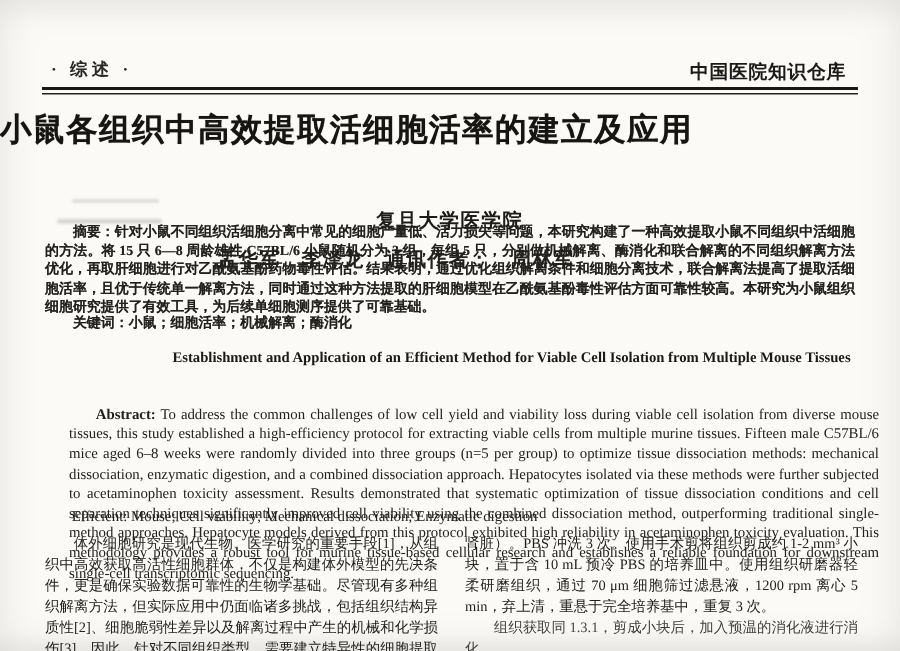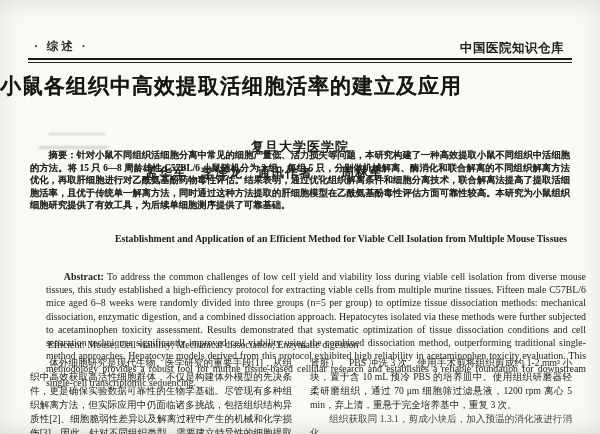--- a/index.html
+++ b/index.html
@@ -94,20 +94,21 @@
   <h1 class="title-zh">小鼠各组织中高效提取活细胞活率的建立及应用</h1>
 
   <div class="authors">孟华军　李泽龙　通讯作者：　周林军</div>
   <div class="affil">复旦大学医学院</div>
 
   <div class="smudge s1"></div>
   <div class="smudge s2"></div>
 
   <p class="abs-zh"><span class="bold-label">摘要：</span><span>针对小鼠不同组织活细胞分离中常见的细胞产量低、活力损失等问题，本研究构建了一种高效提取小鼠不同组织中活细胞的方法。将 15 只 6—8 周龄雄性 C57BL/6 小鼠随机分为 3 组，每组 5 只，分别做机械解离、酶消化和联合解离的不同组织解离方法优化，再取肝细胞进行对乙酰氨基酚药物毒性评估。结果表明，通过优化组织解离条件和细胞分离技术，联合解离法提高了提取活细胞活率，且优于传统单一解离方法，同时通过这种方法提取的肝细胞模型在乙酰氨基酚毒性评估方面可靠性较高。本研究为小鼠组织细胞研究提供了有效工具，为后续单细胞测序提供了可靠基础。</span></p>
 
+  <p class="kw-zh"><span class="bold-label">关键词：</span><span>小鼠；细胞活率；机械解离；酶消化</span></p>
 
   <p class="title-en">Establishment and Application of an Efficient Method for Viable Cell Isolation from Multiple Mouse Tissues</p>
 
   <p class="abs-en"><span class="bold-label">Abstract:</span><span> </span><span>To address the common challenges of low cell yield and viability loss during viable cell isolation from diverse mouse tissues, this study established a high-efficiency protocol for extracting viable cells from multiple murine tissues. Fifteen male C57BL/6 mice aged 6–8 weeks were randomly divided into three groups (n=5 per group) to optimize tissue dissociation methods: mechanical dissociation, enzymatic digestion, and a combined dissociation approach. Hepatocytes isolated via these methods were further subjected to acetaminophen toxicity assessment. Results demonstrated that systematic optimization of tissue dissociation conditions and cell separation techniques significantly improved cell viability using the combined dissociation method, outperforming traditional single-method approaches. Hepatocyte models derived from this protocol exhibited high reliability in acetaminophen toxicity evaluation. This methodology provides a robust tool for murine tissue-based cellular research and establishes a reliable foundation for downstream single-cell transcriptomic sequencing.</span></p>
 
   <p class="kw-en"><span>Efficient:</span><span> </span><span>Mouse; Cell viability; Mechanical dissociation; Enzymatic digestion</span></p>
 
   <div class="col left">
     <p class="indent">体外细胞研究是现代生物、医学研究的重要手段[1]，从组织中高效获取高活性细胞群体，不仅是构建体外模型的先决条件，更是确保实验数据可靠性的生物学基础。尽管现有多种组织解离方法，但实际应用中仍面临诸多挑战，包括组织结构异质性[2]、细胞脆弱性差异以及解离过程中产生的机械和化学损伤[3]。因此，针对不同组织类型，需要建立特异性的细胞提取方案以确保细胞活率与产量的稳定可靠。</p>
   </div>

